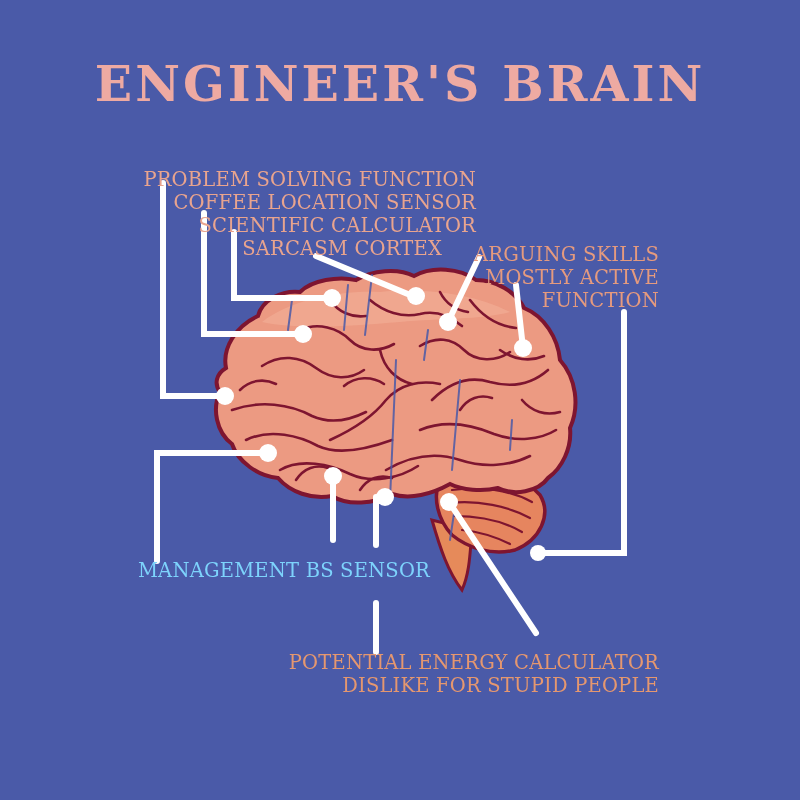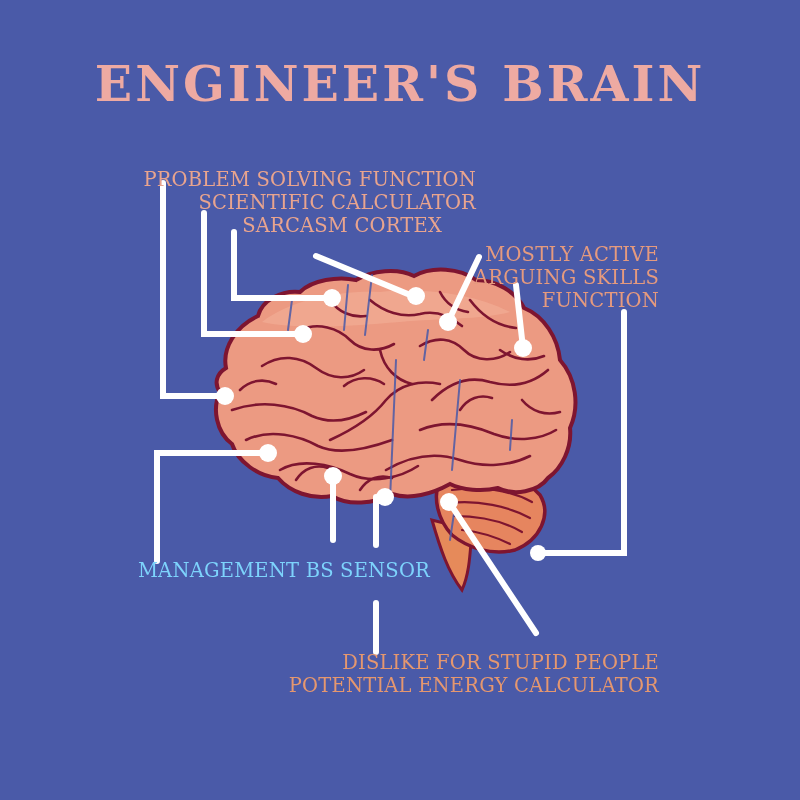--- a/index.html
+++ b/index.html
@@ -154,30 +154,31 @@
     <circle cx="538" cy="553" r="8"></circle>
     <circle cx="268" cy="453" r="9"></circle>
     <circle cx="333" cy="476" r="9"></circle>
     <circle cx="385" cy="497" r="9"></circle>
     <circle cx="449" cy="502" r="9"></circle>
   </g>
 </svg>
 
 <div class="label right-align" style="right:324px; top:157px; color:#e9a48e;">
   <span>PROBLEM SOLVING FUNCTION</span>
+  <span>COFFEE LOCATION SENSOR</span>
   <span>SCIENTIFIC CALCULATOR</span>
   <span style="margin-right:34px;">SARCASM CORTEX</span>
 </div>
 
 <div class="label right-align" style="right:141px; top:232px; color:#e59a7e;">
+  <span>ARGUING SKILLS</span>
   <span>MOSTLY ACTIVE</span>
-  <span>ARGUING SKILLS</span>
   <span>FUNCTION</span>
 </div>
 
 <div class="label right-align" style="right:356px; top:548px; color:#7dd3fc;">
   <span style="margin-right:14px;">MANAGEMENT BS SENSOR</span>
 </div>
 
 <div class="label right-align" style="right:141px; top:640px; color:#e5976f;">
+  <span>POTENTIAL ENERGY CALCULATOR</span>
   <span>DISLIKE FOR STUPID PEOPLE</span>
-  <span>POTENTIAL ENERGY CALCULATOR</span>
 </div>
 
 </body></html>

